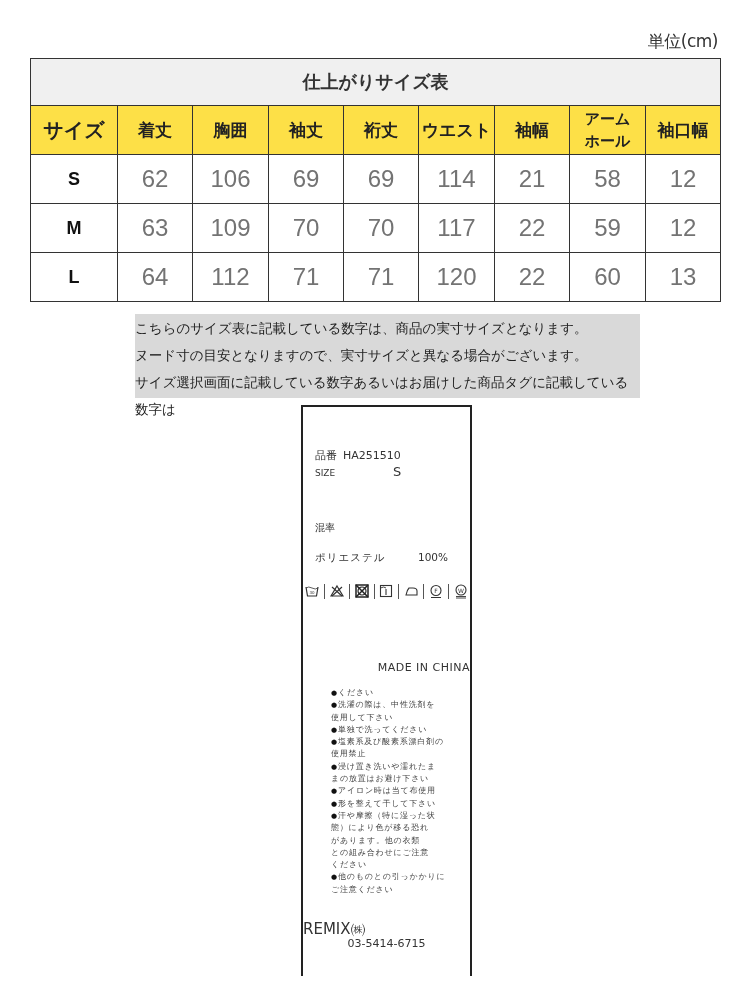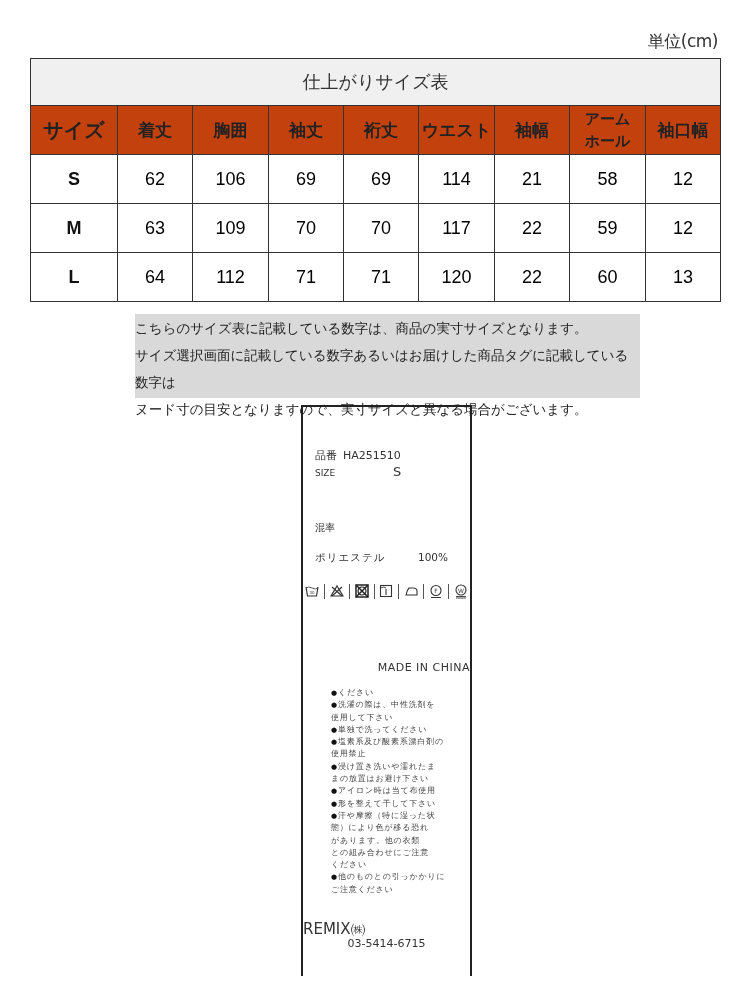--- a/index.html
+++ b/index.html
@@ -1,24 +1,24 @@
 <!DOCTYPE html>
 <html><head>
 <meta charset="utf-8">
 <style>
   html, body { margin:0; padding:0; background:#ffffff; }
   body { width:750px; height:1000px; position:relative; overflow:hidden; font-family:"DejaVu Sans", sans-serif; color:#222; }
   .unit { position:absolute; top:30px; right:32px; font-size:17px; color:#333; font-family:"DejaVu Sans", sans-serif; letter-spacing:-0.5px;text-align:center; }
   table.size { position:absolute; left:30px; top:58px; width:690px; border-collapse:collapse; table-layout:fixed; }
   table.size td, table.size th { border:1px solid #333; text-align:center; padding:0; }
-  .title-row td { height:46px; background:#f0f0f0; font-size:18px; color:#333; font-weight:normal; border-bottom:2px solid #333; }
-  .head-row th { height:48px; background:#c2410c; font-size:17px; font-weight:bold; color:#222; }
+  .title-row td { height:46px; background:#f0f0f0; font-size:18px; color:#333; font-weight:bold; border-bottom:2px solid #333; }
+  .head-row th { height:48px; background:#fde047; font-size:17px; font-weight:bold; color:#222; }
   .head-row th.first { font-size:20px; }
   .head-row th.two { font-size:15px; line-height:22px; }
-  .data-row td { height:48px; font-size:18px; color:#000000; font-family:"Liberation Sans Narrow","Liberation Sans", sans-serif; }
+  .data-row td { height:48px; font-size:24px; color:#737373; font-family:"Liberation Sans Narrow","Liberation Sans", sans-serif; }
   .data-row td.sz { font-weight:bold; color:#111; font-size:18px; }
   .note { position:absolute; left:135px; top:314px; width:505px; height:83px; background:#d9d9d9; text-align:left; font-size:13.5px; line-height:27px; color:#222; padding-top:1px; }
   .tag { position:absolute; left:301px; top:405px; width:167px; height:569px; border:2px solid #222; border-bottom:none; font-size:10px; color:#333; }
   .tag .l1 { position:absolute; left:12px; top:41px; font-size:11px; }
   .tag .l1 .v { margin-left:6px; }
   .tag .l2 { position:absolute; left:12px; top:61px; font-size:9px; }
   .tag .l2 .v { position:absolute; left:78px; top:-4px; font-size:13px; }
   .tag .mix { position:absolute; left:12px; top:114px; font-size:10px; }
   .tag .fab { position:absolute; left:12px; top:144px; font-size:10.5px; letter-spacing:1px; }
   .tag .fab .pct { position:absolute; left:103px; top:0; letter-spacing:0; }
@@ -96,22 +96,22 @@
     <td>120</td>
     <td>22</td>
     <td>60</td>
     <td>13</td>
   </tr>
 </tbody>
   </table>
 
 <div class="note">
   <div>こちらのサイズ表に記載している数字は、商品の実寸サイズとなります。</div>
+  <div>ヌード寸の目安となりますので、実寸サイズと異なる場合がございます。</div>
   <div>サイズ選択画面に記載している数字あるいはお届けした商品タグに記載している数字は</div>
-  <div>ヌード寸の目安となりますので、実寸サイズと異なる場合がございます。</div>
 </div>
 
 <div class="tag">
   <div class="l1"><span>品番</span><span class="v">HA251510</span></div>
   <div class="l2"><span>SIZE</span><span class="v">S</span></div>
   <div class="mix">混率</div>
   <div class="fab"><span>ポリエステル</span><span class="pct">100%</span></div>
 
   <div class="icons">
     <span class="ic"><svg width="14" height="14" viewBox="0 0 14 14">

